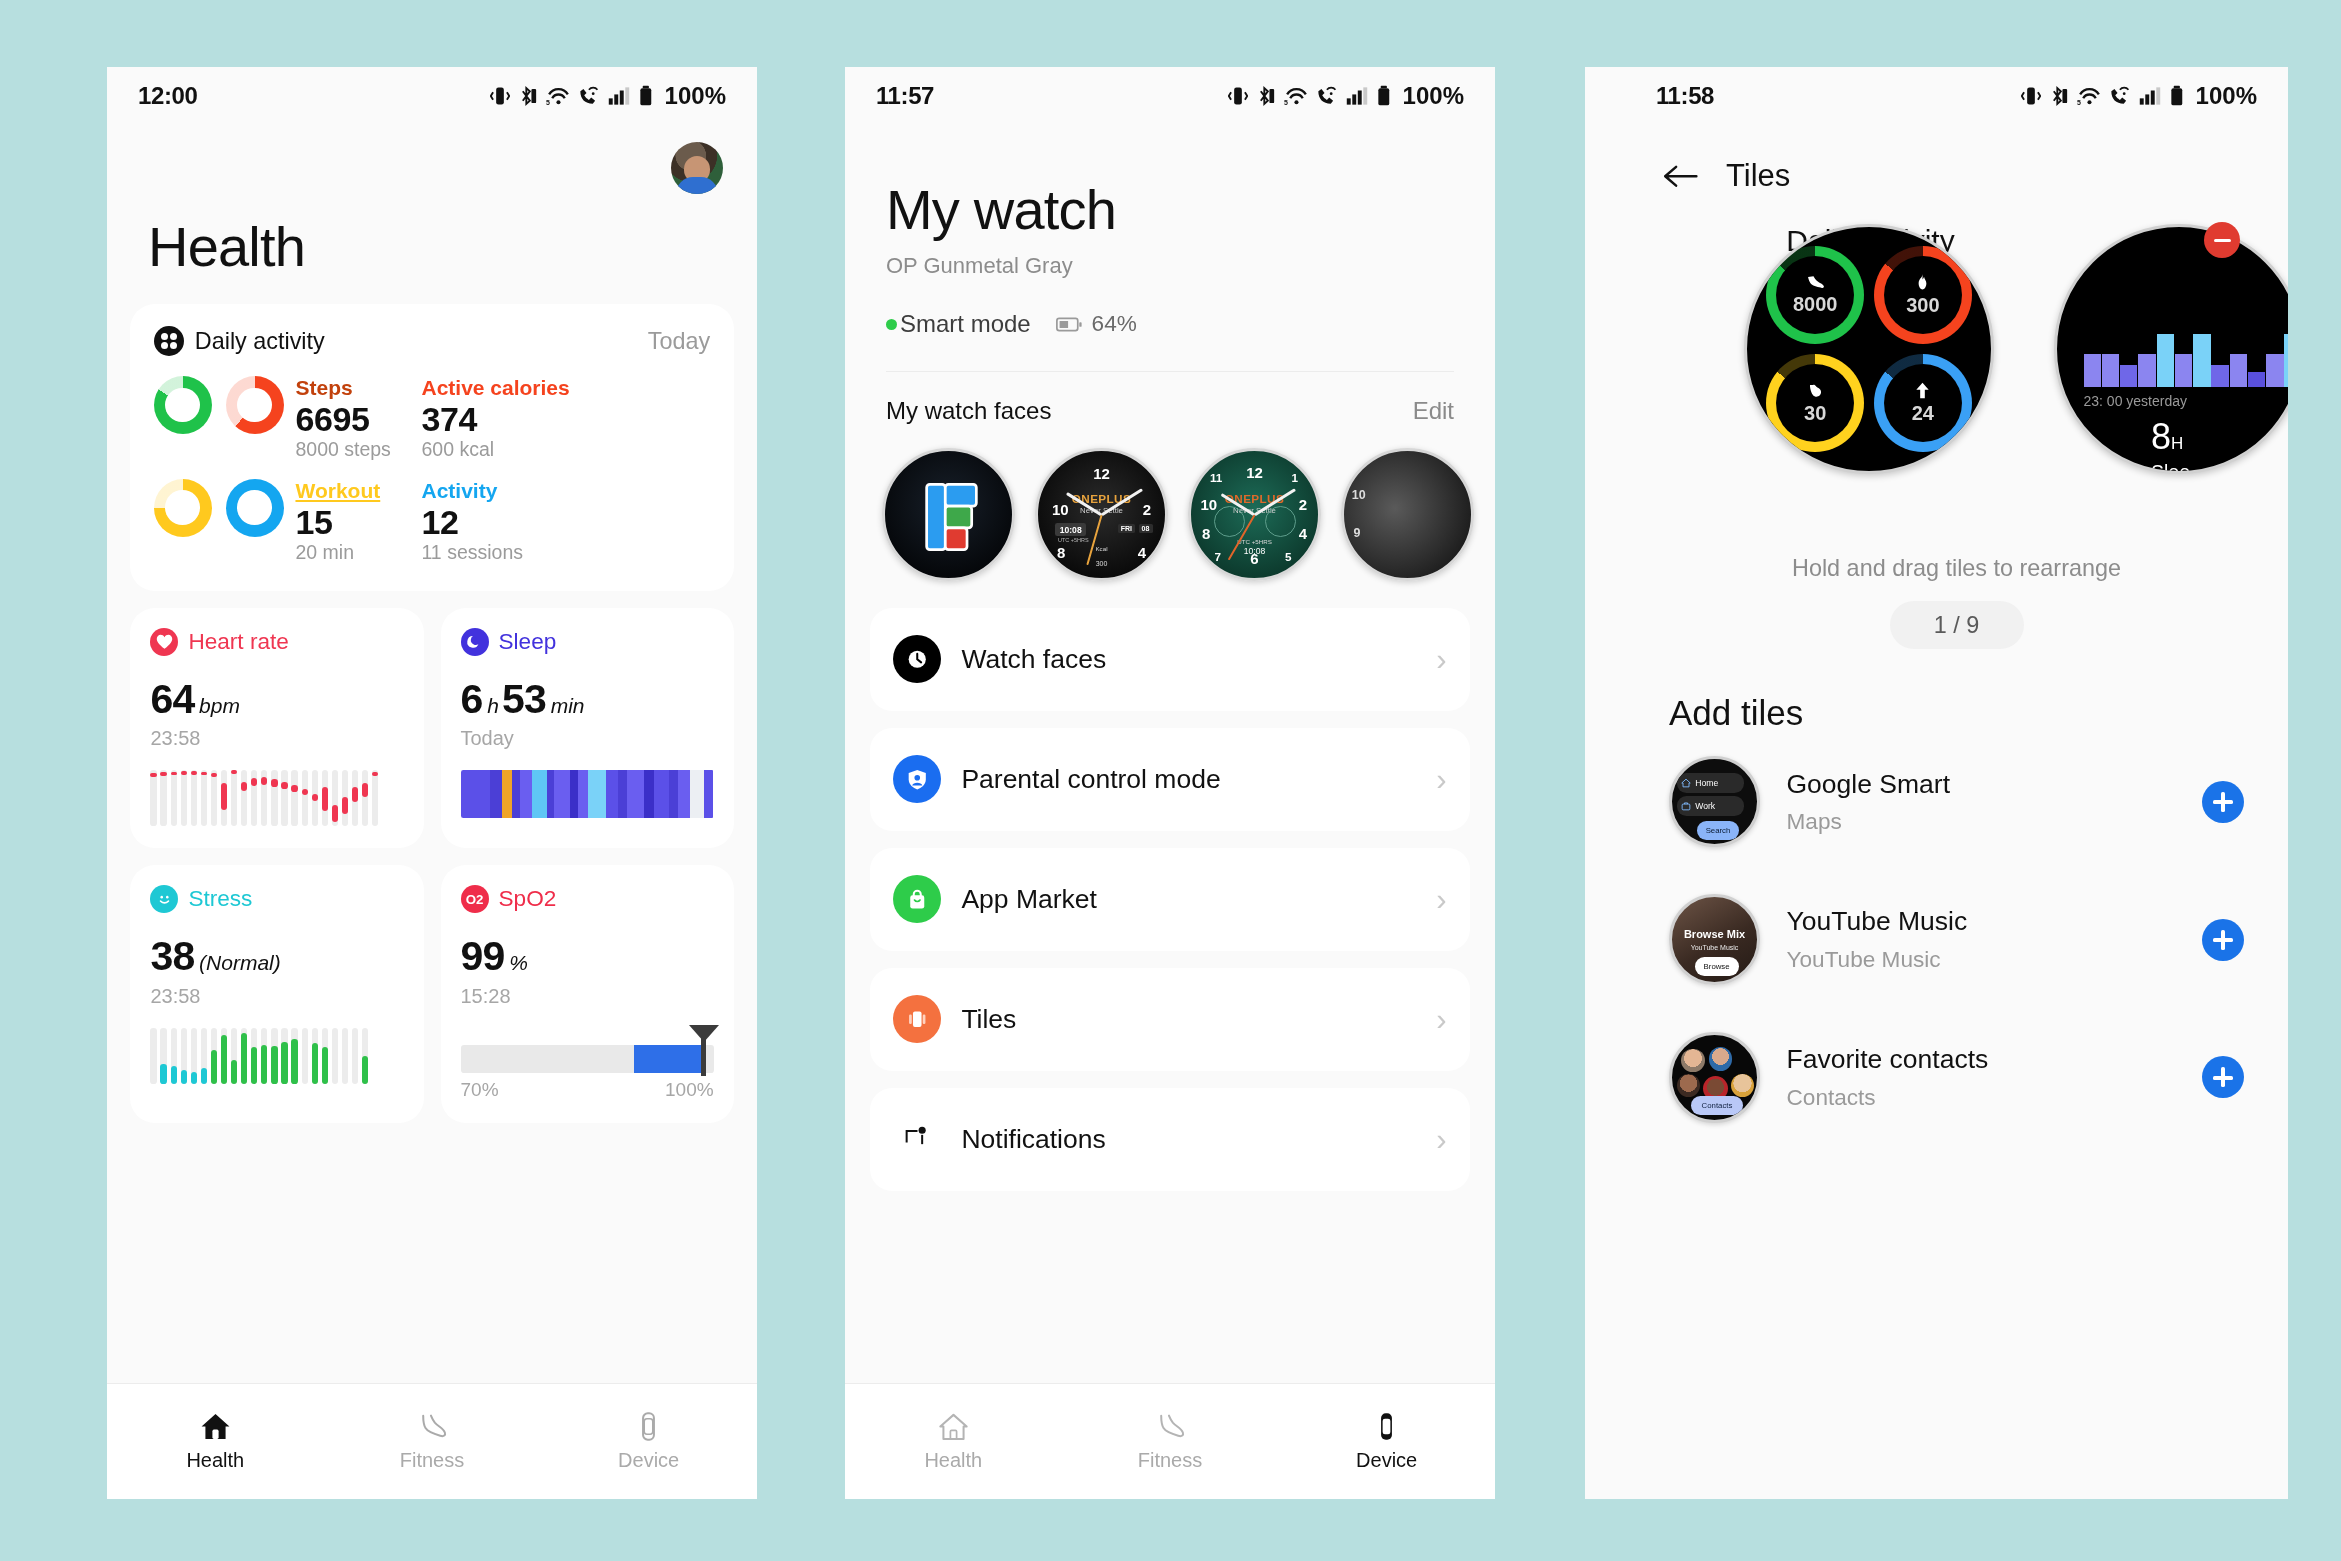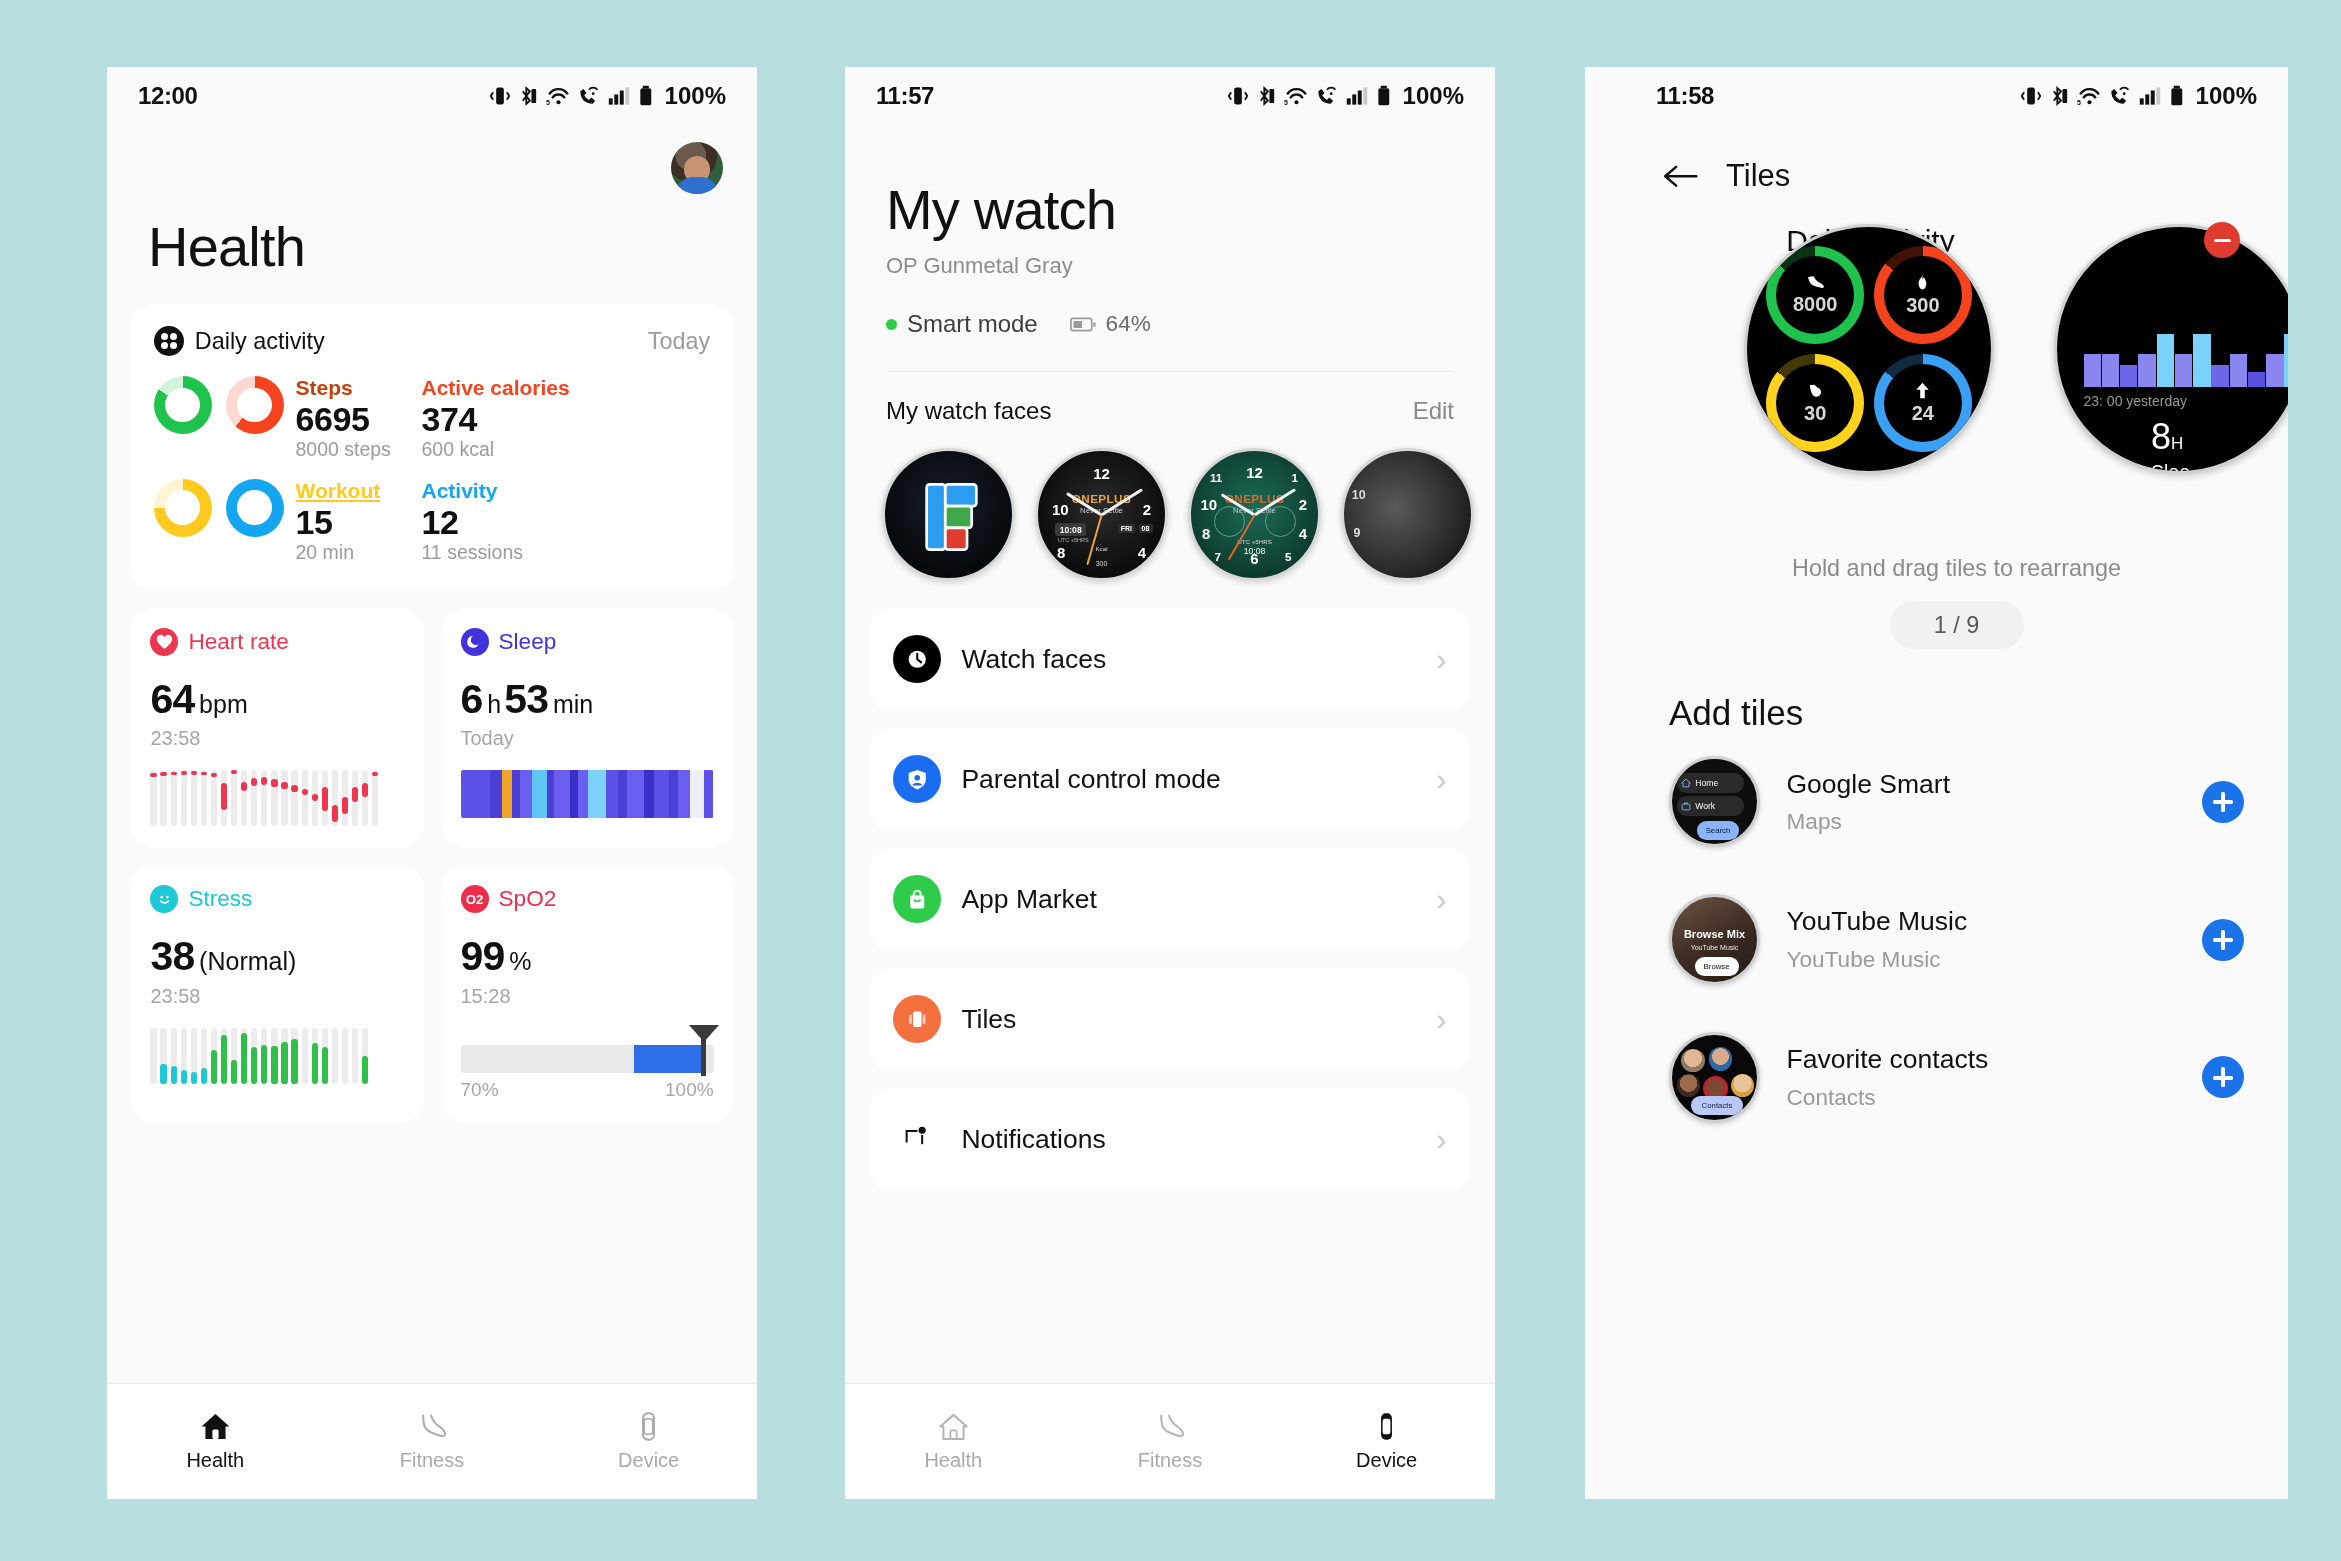--- a/index.html
+++ b/index.html
@@ -71,21 +71,21 @@
   .gridrow + .gridrow{ margin-top:17px; }
   .ringpair{ display:flex; gap:14px; width:137px; flex:none; }
 
   .row2{ display:flex; gap:17px; margin:17px 23.4px 0 23.4px; }
   .halfcard{ flex:1; padding:20px 20px 22px 20px; min-height:181px; }
   .hhead{ display:flex; align-items:center; gap:10px; }
   .hicon{ width:28px;height:28px;border-radius:50%; display:flex;align-items:center;justify-content:center;color:#fff;font-size:15px;font-weight:700;}
   .hlabel{ font-size:22.6px; }
   .metric{ margin-top:20px; display:flex; align-items:baseline; }
   .m-big{ font-size:41px; font-weight:600; color:#111; letter-spacing:-0.8px; }
-  .m-unit{ font-size:25px; color:#111; margin-left:4.7px; }
+  .m-unit{ font-size:21px; color:#111; margin-left:4.7px;font-style:italic; }
   .m-time{ font-size:20px; color:#a6a6a6; margin-top:4.7px; }
   .spark{ margin-top:20px; height:56px; display:flex; align-items:flex-end; gap:3.9px; }
   .spark .tr{ width:6.2px; height:56px; background:#ececec; border-radius:3.1px; position:relative; }
   .spark .tr i{ position:absolute; left:0; width:6.2px; border-radius:3.1px; display:block; }
   .sleepbars{ margin-top:20px; height:48px; display:flex; border-radius:2.3px; overflow:hidden; }
   .sleepbars span{ display:block; height:100%; }
   .bars2{ margin-top:20px; height:56px; display:flex; align-items:flex-end; gap:3.9px; }
   .bars2 .tr{ width:6.2px; height:56px; background:#ececec; border-radius:3.1px; position:relative; display:flex; align-items:flex-end;}
   .bars2 .tr i{ width:6.2px; border-radius:3.1px; display:block; }
   .spo2bar{ margin-top:31px; position:relative; height:34px; }
@@ -101,21 +101,21 @@
     border-top:0.8px solid #ececec; display:flex; align-items:center;
   }
   .bnav .it{ flex:1; display:flex; flex-direction:column; align-items:center; gap:7.8px; }
   .bnav .lb{ font-size:20px; color:#aaa; }
   .bnav .it.active .lb{ color:#111; }
   .navsvg{ display:block; }
 
   
   .p2title{ padding:52px 41px 0 41px; }
   .p2sub{ font-size:22px; color:#8c8c8c; padding:11px 41px 0 41px; }
-  .p2mode{ display:flex; align-items:center; gap:10px; padding:31px 41px 0 41px; }
+  .p2mode{ display:flex; align-items:center; gap:3px; padding:31px 41px 0 41px; }
   .dot{ width:11px;height:11px;border-radius:50%;background:#2ecc4a; }
   .p2mode .mtxt{ font-size:24px; color:#3d3d3d; }
   .battbox{ display:flex; align-items:center; gap:9.4px; margin-left:22px; }
   .p2mode .bpct{ font-size:22.6px; color:#6a6a6a; }
   .divider{ height:0.8px; background:#ececec; margin:33px 41px 0 41px; }
 
   .wfhead{ display:flex; align-items:center; padding:25px 41px 0 41px; }
   .wfhead .t{ font-size:24px; color:#111; }
   .wfhead .edit{ margin-left:auto; font-size:24px; color:#8a8a8a; }
 

